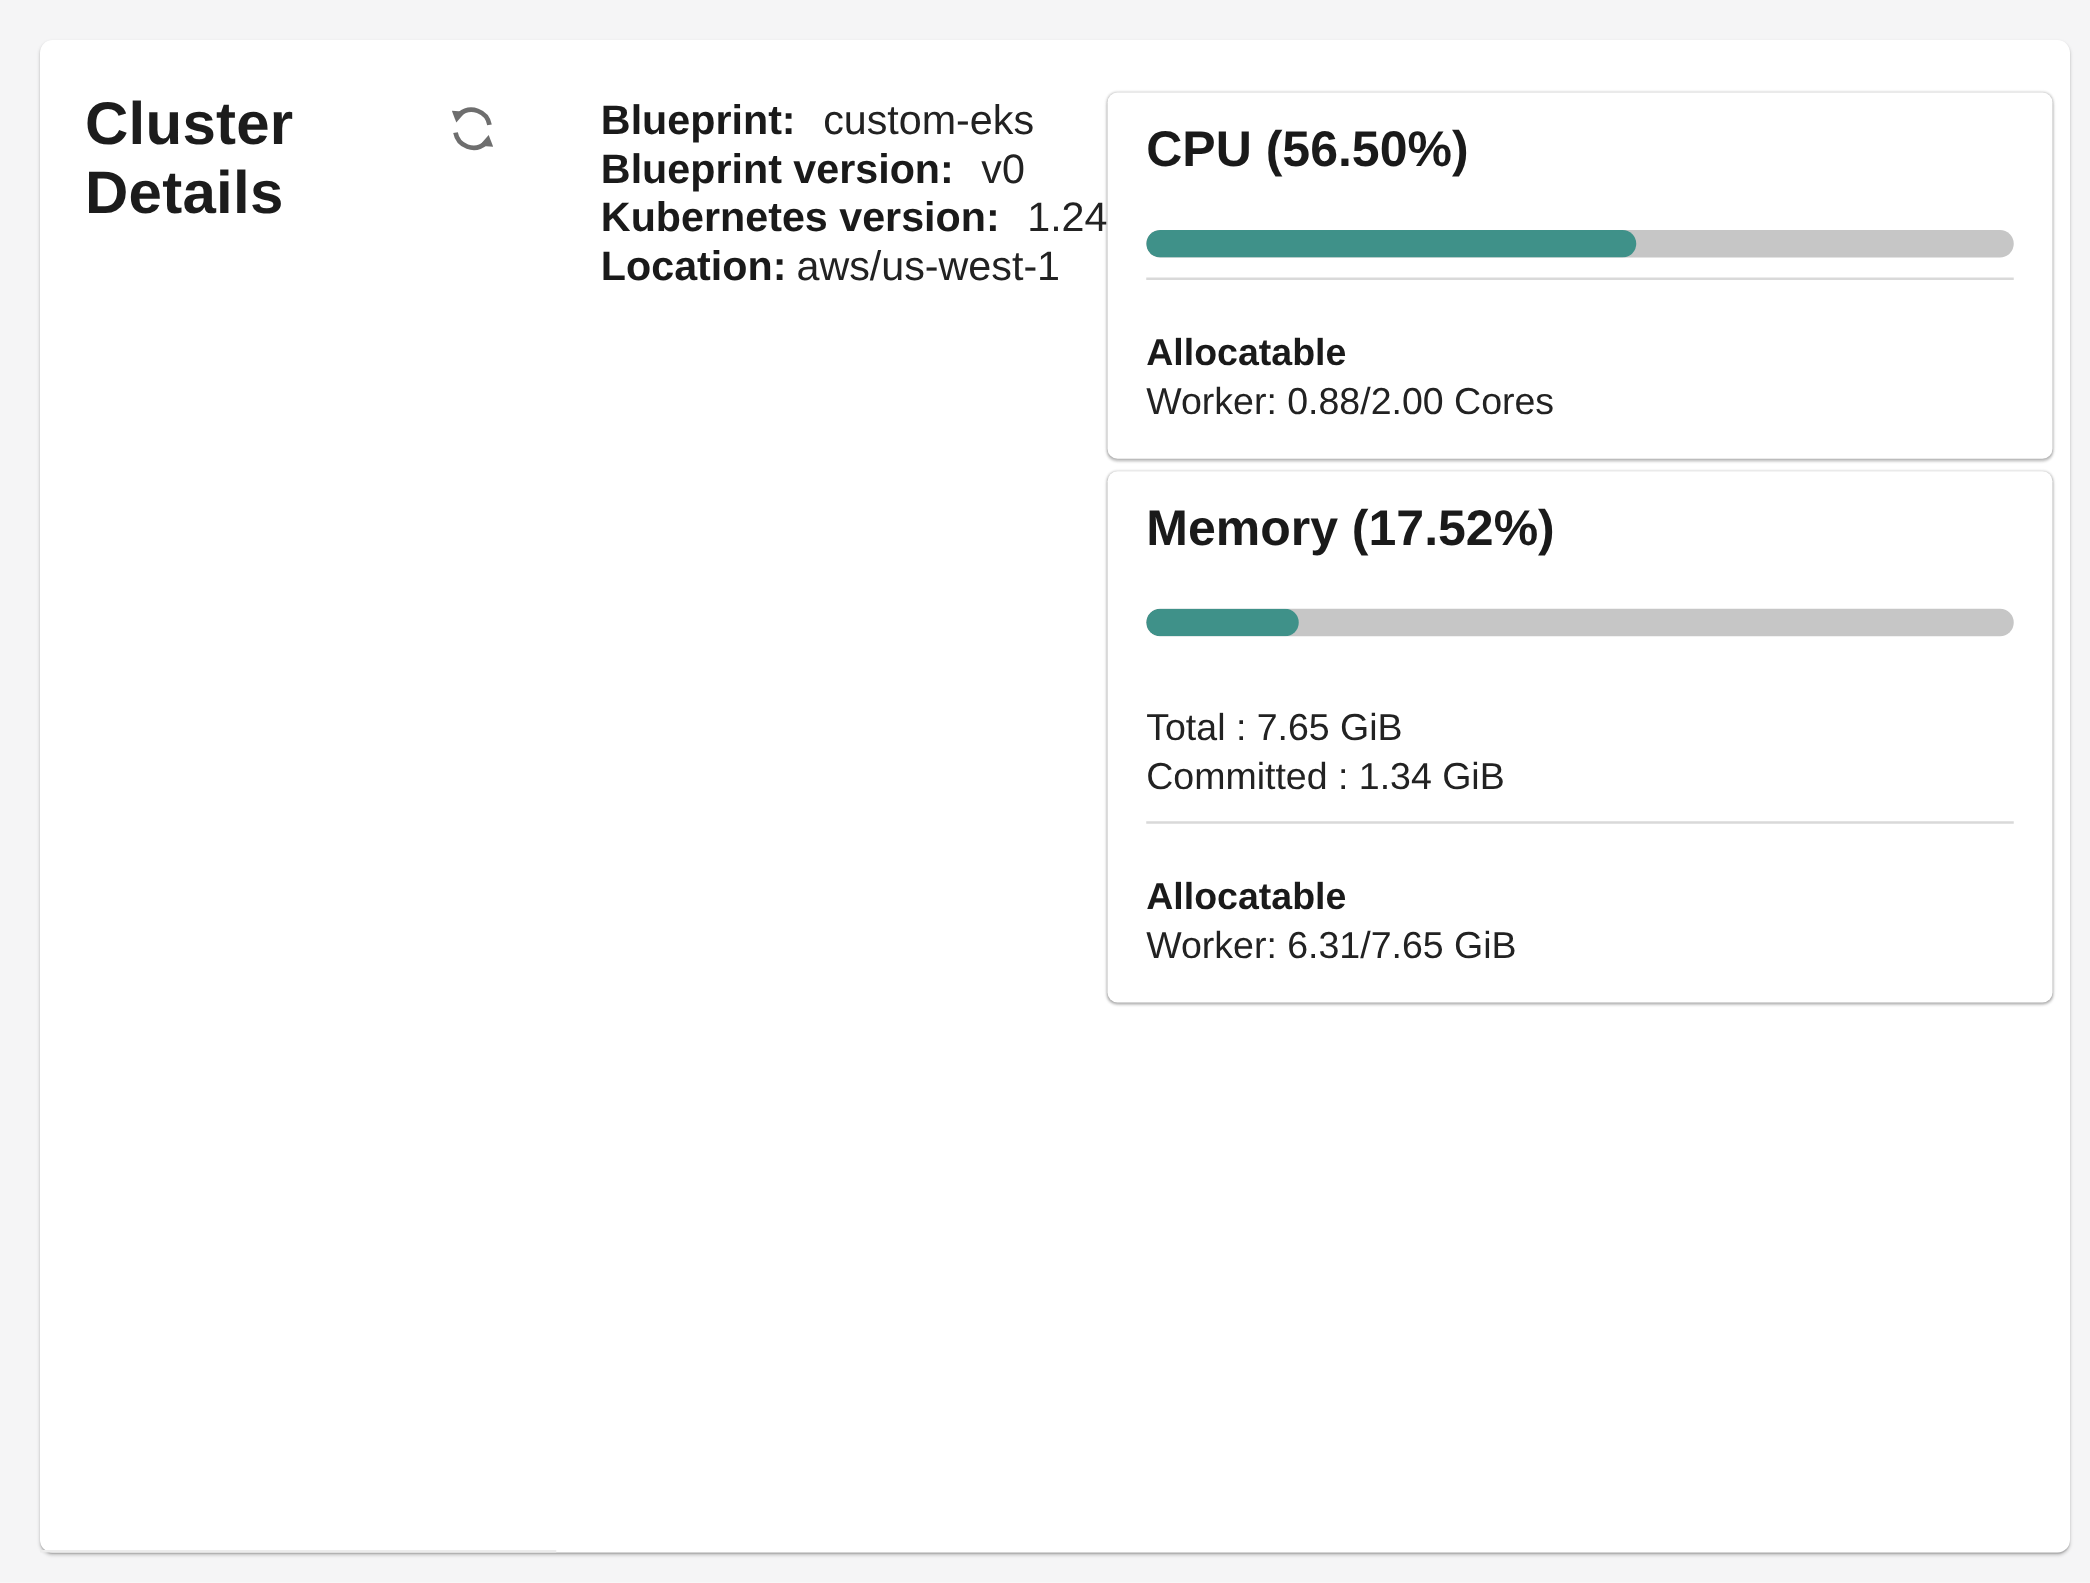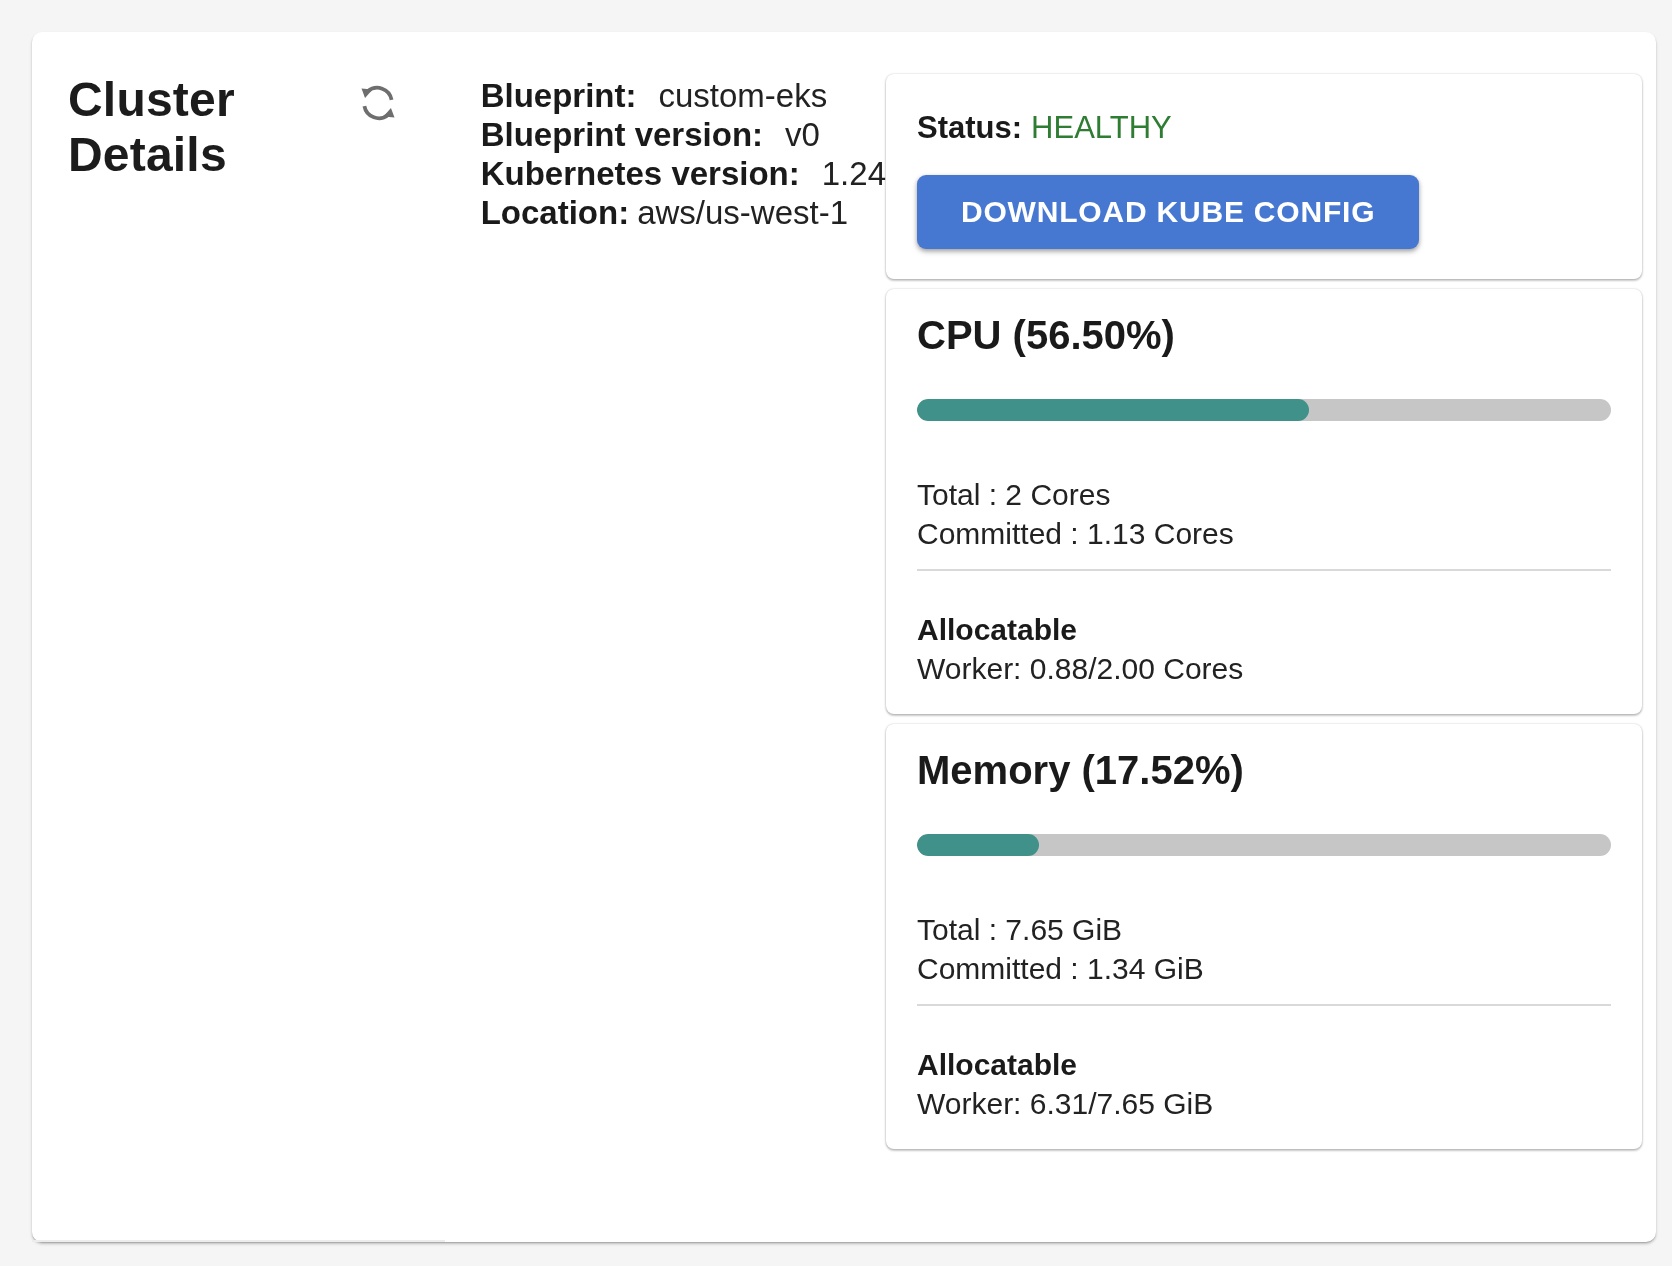--- a/index.html
+++ b/index.html
@@ -154,35 +154,25 @@
       <div class="detail-row">
         <span class="label">Kubernetes version:</span><span class="value">1.24</span>
       </div>
       <div class="detail-row tight">
         <span class="label">Location:</span><span class="value">aws/us-west-1</span>
       </div>
     </div>
 
     <div class="right-col">
 
-      <div class="panel status-panel">
-        <div class="status-line">
-          <span class="label">Status:</span><span class="value">HEALTHY</span>
-        </div>
-        <button class="download-btn">DOWNLOAD KUBE CONFIG</button>
-      </div>
 
       <div class="panel metric-panel">
         <div class="metric-title">CPU (56.50%)</div>
         <div class="progress-track">
           <div class="progress-fill" style="width: 56.5%;"></div>
-        </div>
-        <div class="metric-lines">
-          <div class="metric-line">Total : 2 Cores</div>
-          <div class="metric-line">Committed : 1.13 Cores</div>
         </div>
         <hr class="metric-divider">
         <div class="metric-line bold">Allocatable</div>
         <div class="metric-line">Worker: 0.88/2.00 Cores</div>
       </div>
 
       <div class="panel metric-panel">
         <div class="metric-title">Memory (17.52%)</div>
         <div class="progress-track">
           <div class="progress-fill" style="width: 17.52%;"></div>

